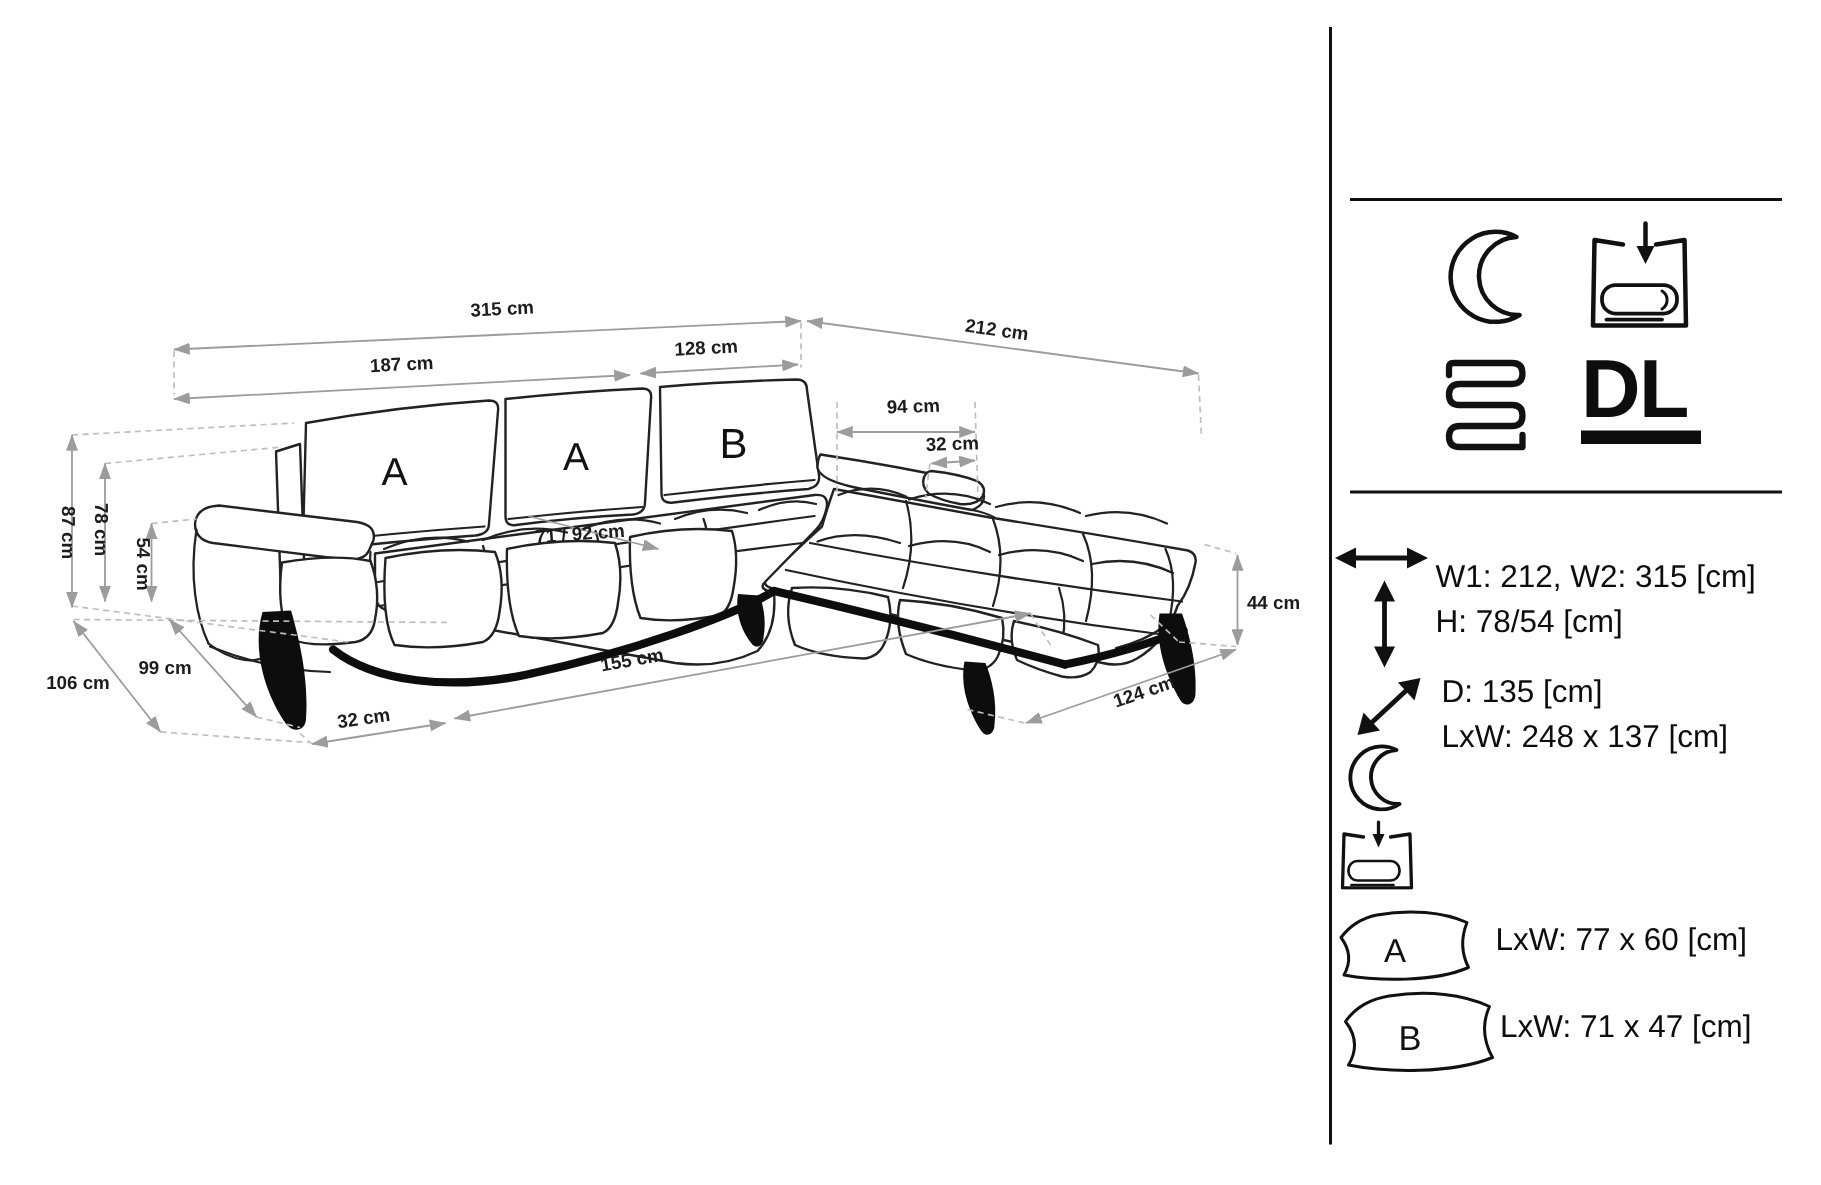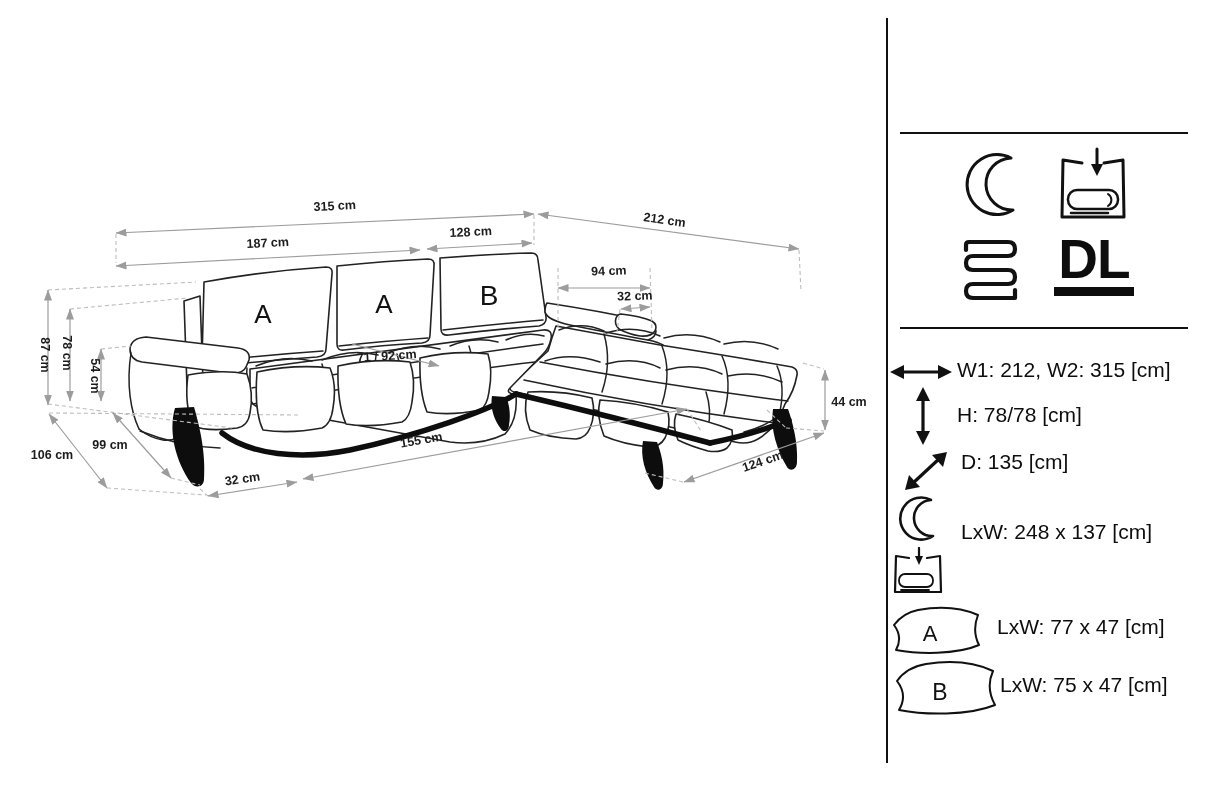--- a/index.html
+++ b/index.html
@@ -12,21 +12,21 @@
   .sketch{fill:#fff;stroke:#222;stroke-width:1.6;stroke-linejoin:round;stroke-linecap:round;}
   .sketchline{fill:none;stroke:#222;stroke-width:1.5;stroke-linejoin:round;stroke-linecap:round;}
   .rail{fill:none;stroke:#0d0d0d;stroke-width:5.5;stroke-linecap:round;}
   .leg{fill:#0d0d0d;stroke:none;}
   .dim{stroke:#9c9c9c;stroke-width:1.2;fill:none;}
   .ext{stroke:#bdbdbd;stroke-width:1.1;fill:none;stroke-dasharray:4 3;}
   .panel-divider{position:absolute;background:#111;}
   .panel-hr{position:absolute;background:#111;height:2px;}
   .abs{position:absolute;}
   .legend-text{position:absolute;font-size:21px;color:#0d0d0d;white-space:nowrap;}
-  .dl-wrap{position:absolute;text-align:center;}
+  .dl-wrap{position:absolute;}
   .dl-text{font-size:55px;font-weight:900;color:#0d0d0d;line-height:0.85;letter-spacing:-1px;}
   .dl-bar{height:9px;background:#0d0d0d;margin-top:4px;width:80px;}
   .icon-stroke{fill:none;stroke:#111;stroke-linecap:round;stroke-linejoin:round;}
 </style>
 </head>
 <body>
 
 <div class="stage">
 
   <svg id="diagram-svg" width="1214" height="790" viewBox="0 0 1214 790">
@@ -205,54 +205,54 @@
   <div class="dl-wrap" style="left:1054px;top:236px;">
     <div class="dl-text">DL</div>
     <div class="dl-bar"></div>
   </div>
 
   <svg class="abs" style="left:889px;top:362px;" width="64" height="20" viewBox="0 0 64 20">
     <line x1="12" y1="10" x2="52" y2="10" stroke="#111" stroke-width="3.2"></line>
     <polygon fill="#111" points="1,10 15,3 15,17"></polygon>
     <polygon fill="#111" points="63,10 49,3 49,17"></polygon>
   </svg>
-  <div class="legend-text" style="left:957px;top:358px;">W1: 212, W2: 315 [cm]</div>
+  <div class="legend-text" style="left:957px;top:373px;">W1: 212, W2: 315 [cm]</div>
 
   <svg class="abs" style="left:913px;top:386px;" width="20" height="60" viewBox="0 0 20 60">
     <line x1="10" y1="12" x2="10" y2="48" stroke="#111" stroke-width="3.2"></line>
     <polygon fill="#111" points="10,1 3,15 17,15"></polygon>
     <polygon fill="#111" points="10,59 3,45 17,45"></polygon>
   </svg>
-  <div class="legend-text" style="left:957px;top:403px;">H: 78/78 [cm]</div>
+  <div class="legend-text" style="left:957px;top:403px;">H: 78/54 [cm]</div>
 
   <svg class="abs" style="left:900px;top:444px;" width="52" height="50" viewBox="0 0 52 50">
     <line x1="12" y1="40" x2="40" y2="14" stroke="#111" stroke-width="3.2"></line>
     <polygon fill="#111" points="5,46 9,31 20,43"></polygon>
     <polygon fill="#111" points="47,8 32,11 43,23"></polygon>
   </svg>
   <div class="legend-text" style="left:961px;top:450px;">D: 135 [cm]</div>
 
   <svg class="abs" style="left:895px;top:495px;" width="48" height="46" viewBox="0 0 48 46">
     <path class="icon-stroke" stroke-width="2.6" fill="#fff" d="M36,5 A21,21 0 1 0 38,41 A18,18 0 0 1 36,5 Z"></path>
   </svg>
-  <div class="legend-text" style="left:961px;top:520px;">LxW: 248 x 137 [cm]</div>
+  <div class="legend-text" style="left:961px;top:480px;">LxW: 248 x 137 [cm]</div>
 
   <svg class="abs" style="left:891px;top:547px;" width="56" height="46" viewBox="0 0 56 46">
     <line class="icon-stroke" stroke-width="2.2" x1="28" y1="1" x2="28" y2="12"></line>
     <polygon fill="#111" points="24,9 28,18 32,9"></polygon>
     <path class="icon-stroke" stroke-width="2.2" d="M18,11 L5,9 L4,45 L50,45 L49,9 L36,11"></path>
     <rect class="icon-stroke" stroke-width="1.8" x="8" y="27" width="34" height="13" rx="6"></rect>
     <line class="icon-stroke" stroke-width="1.8" x1="10" y1="43" x2="38" y2="43"></line>
   </svg>
 
   <svg class="abs" style="left:890px;top:605px;" width="92" height="54" viewBox="0 0 92 54">
     <path class="icon-stroke" stroke-width="2" fill="#fff" d="M4,20 C10,12 18,7 28,5 C50,1 72,3 88,10 C84,20 84,30 89,40 C66,50 28,49 6,45 C11,36 10,28 4,20 Z"></path>
     <text x="40" y="36" font-size="22" fill="#111" text-anchor="middle" font-family="Liberation Sans, sans-serif">A</text>
   </svg>
-  <div class="legend-text" style="left:997px;top:615px;">LxW: 77 x 47 [cm]</div>
+  <div class="legend-text" style="left:997px;top:615px;">LxW: 77 x 60 [cm]</div>
 
   <svg class="abs" style="left:892px;top:659px;" width="106" height="62" viewBox="0 0 106 62">
     <path class="icon-stroke" stroke-width="2" fill="#fff" d="M5,22 C12,12 22,7 34,5 C60,1 84,4 101,12 C96,23 97,35 103,46 C76,57 32,56 7,51 C13,41 12,31 5,22 Z"></path>
     <text x="48" y="41" font-size="23" fill="#111" text-anchor="middle" font-family="Liberation Sans, sans-serif">B</text>
   </svg>
-  <div class="legend-text" style="left:1000px;top:673px;">LxW: 75 x 47 [cm]</div>
+  <div class="legend-text" style="left:1000px;top:673px;">LxW: 71 x 47 [cm]</div>
 
 </div>
 
 </body></html>

